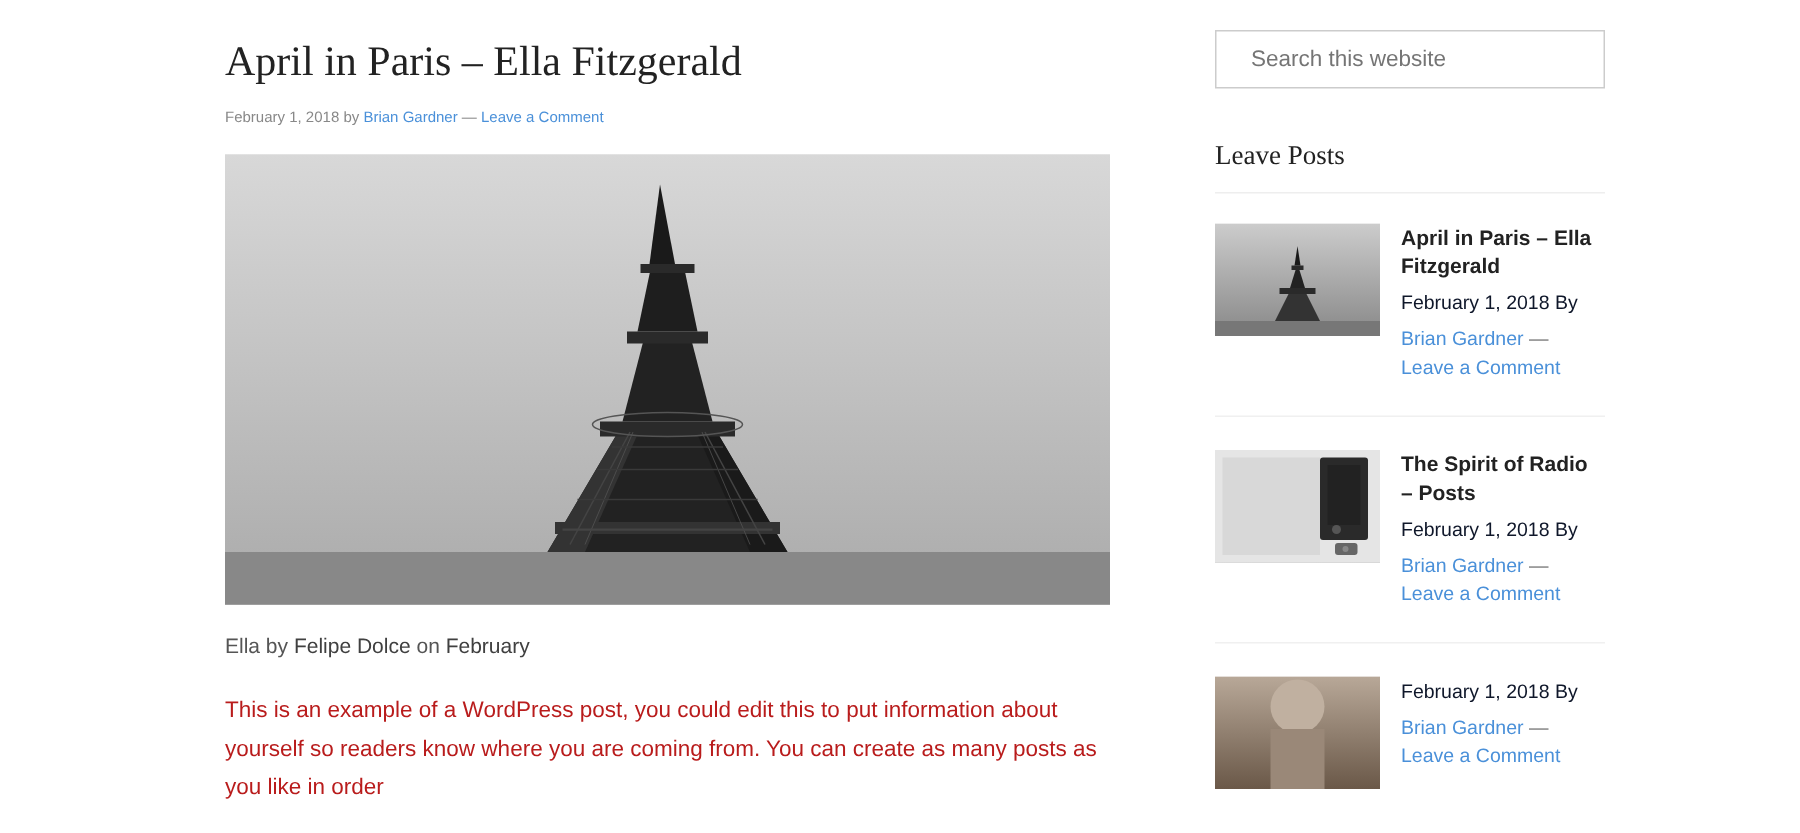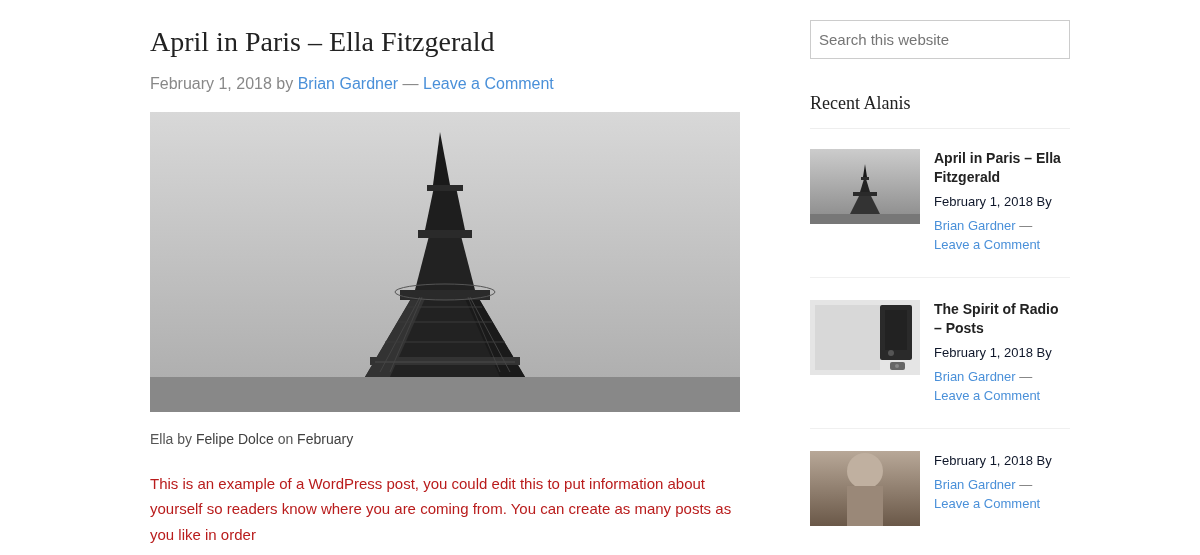--- a/index.html
+++ b/index.html
@@ -28,21 +28,21 @@
 
     
     .post-title {
       font-size: 28px;
       font-weight: 400;
       color: #222;
       margin-bottom: 6px;
       font-family: Georgia, serif;
     }
     .post-meta {
-      font-size: 16px;
+      font-size: 10px;
       color: #888;
       margin-bottom: 16px;
       font-family: Arial, sans-serif;
     }
     .post-meta a {
       color: #4a90d9;
       text-decoration: none;
     }
 
     .post-image-container {
@@ -81,21 +81,21 @@
       font-size: 15px;
       color: #b91c1c;
       line-height: 1.7;
       font-family: Arial, sans-serif;
     }
 
     
     .search-box {
       width: 100%;
       border: 1px solid #ccc;
-      padding: 10px 8px;
+      padding: 10px 23px;
       font-size: 15px;
       color: #999;
       font-family: Arial, sans-serif;
       outline: none;
       margin-bottom: 30px;
     }
 
     .sidebar-section-title {
       font-size: 18px;
       font-weight: 400;
@@ -243,21 +243,21 @@
     <p class="photo-credit">
       <span>Ella by </span><a href="#">Felipe Dolce</a><span> on </span><a href="#">February</a>
     </p>
 
     <p class="post-excerpt">This is an example of a WordPress post, you could edit this to put information about yourself so readers know where you are coming from. You can create as many posts as you like in order</p>
   </main>
 
   <aside class="sidebar">
     <input type="text" class="search-box" placeholder="Search this website" style="">
 
-    <h2 class="sidebar-section-title">Recent Alanis</h2>
+    <h2 class="sidebar-section-title">Leave Posts</h2>
 
     <ul class="recent-posts-list">
 
       <li class="recent-post-item">
         <div class="recent-post-thumb">
           <div class="thumb-eiffel">
             <svg viewBox="0 0 110 75" xmlns="http://www.w3.org/2000/svg" width="110" height="75">
               <defs>
                 <linearGradient id="ts" x1="0%" y1="0%" x2="0%" y2="100%">
                   <stop offset="0%" style="stop-color:#ccc"></stop>

